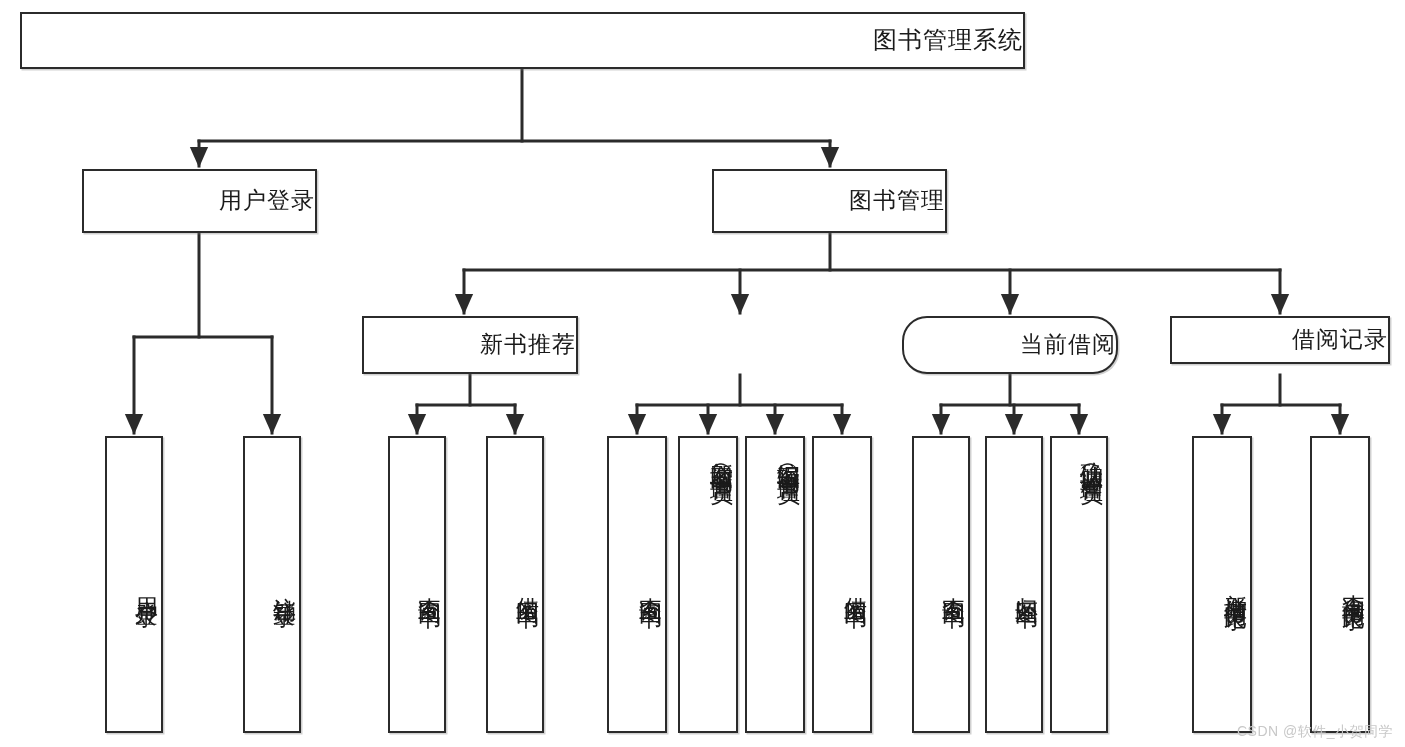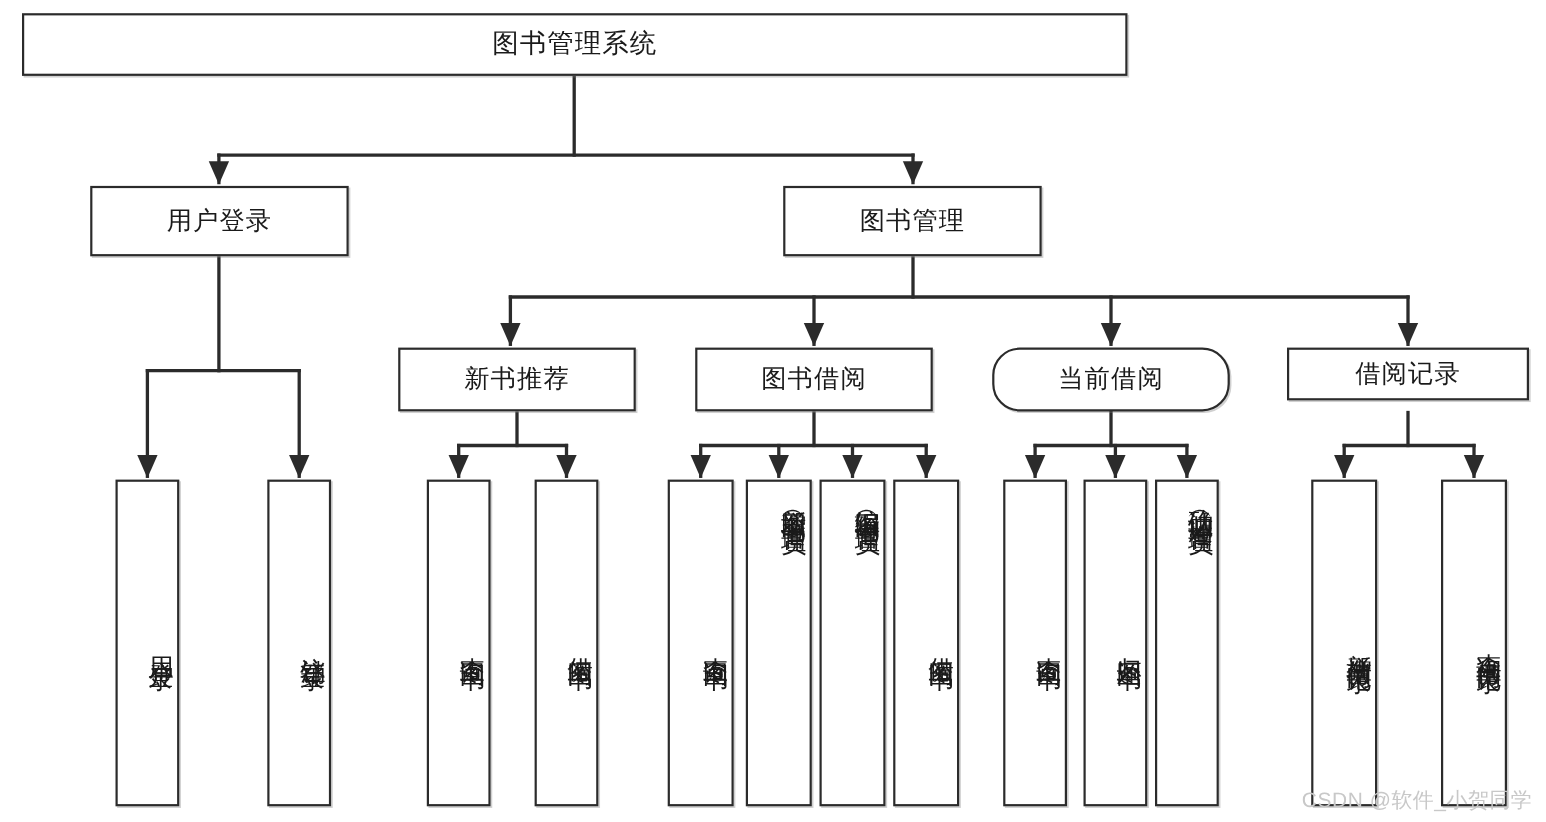--- a/index.html
+++ b/index.html
@@ -35,20 +35,21 @@
     align-items: center;
     justify-content: center;
     color: #1a1a1a;
     text-align: center;
     box-shadow: 1.5px 1.5px 0 rgba(120,120,120,0.35);
   }
   .node.horiz {
     font-size: 23px;
     letter-spacing: 1px;
     line-height: 1.1;
+    justify-content: flex-end;
   }
   .node.root {
     font-size: 24px;
   }
   .node.vert {
     writing-mode: vertical-rl;
     text-orientation: upright;
     font-size: 23px;
     line-height: 1.22;
     letter-spacing: 3px;
@@ -58,21 +59,21 @@
     justify-content: center;
     white-space: nowrap;
   }
   .node.vert.topalign {
     justify-content: flex-start;
   }
   .watermark {
     position: absolute;
     right: 12px;
     bottom: 6px;
-    font-size: 19px;
+    font-size: 14px;
     color: #c8c8c8;
     letter-spacing: 0.5px;
     white-space: nowrap;
     font-family: "Liberation Sans", "DejaVu Sans", sans-serif;
   }
 </style>
 </head>
 <body>
 
 <div id="canvas">
@@ -137,23 +138,20 @@
   <div class="node horiz" style="left:82px; top:169px; width:235px; height:64px;">
     <span>用户登录</span>
   </div>
   <div class="node horiz" style="left:712px; top:169px; width:235px; height:64px;">
     <span>图书管理</span>
   </div>
 
   <div class="node horiz" style="left:362px; top:316px; width:216px; height:58px;">
     <span>新书推荐</span>
   </div>
-  <div class="node horiz" style="left:632px; top:316px; width:216px; height:58px;">
-    <span>图书借阅</span>
-  </div>
   <div class="node horiz" style="left:902px; top:316px; width:216px; height:58px;border-radius:25px;">
     <span>当前借阅</span>
   </div>
   <div class="node horiz" style="left:1170px; top:316px; width:220px; height:48px;">
     <span>借阅记录</span>
   </div>
 
   <div class="node vert" style="left:105px; top:436px; width:58px; height:297px;">
     <span>用户登录</span>
   </div>

